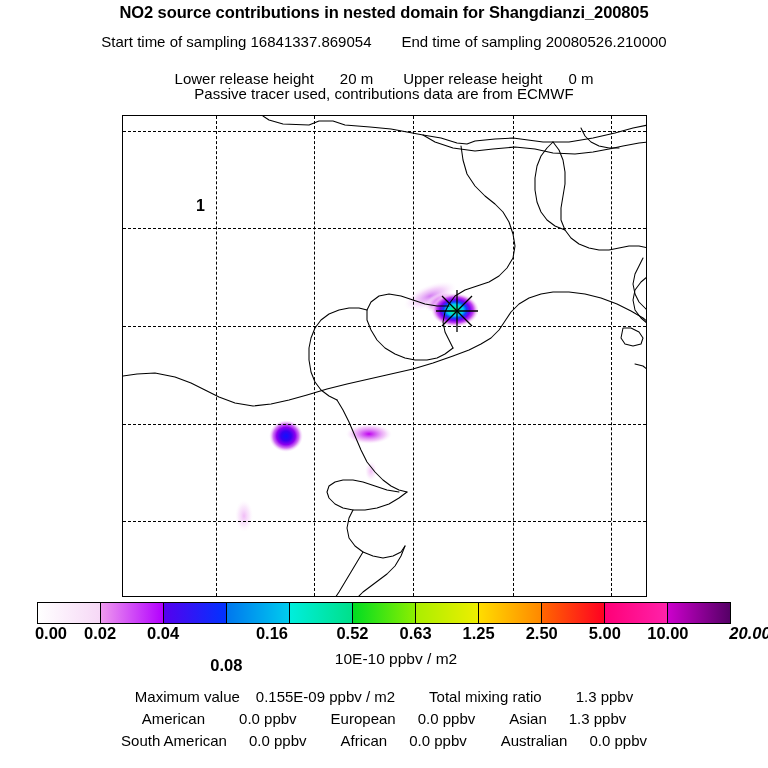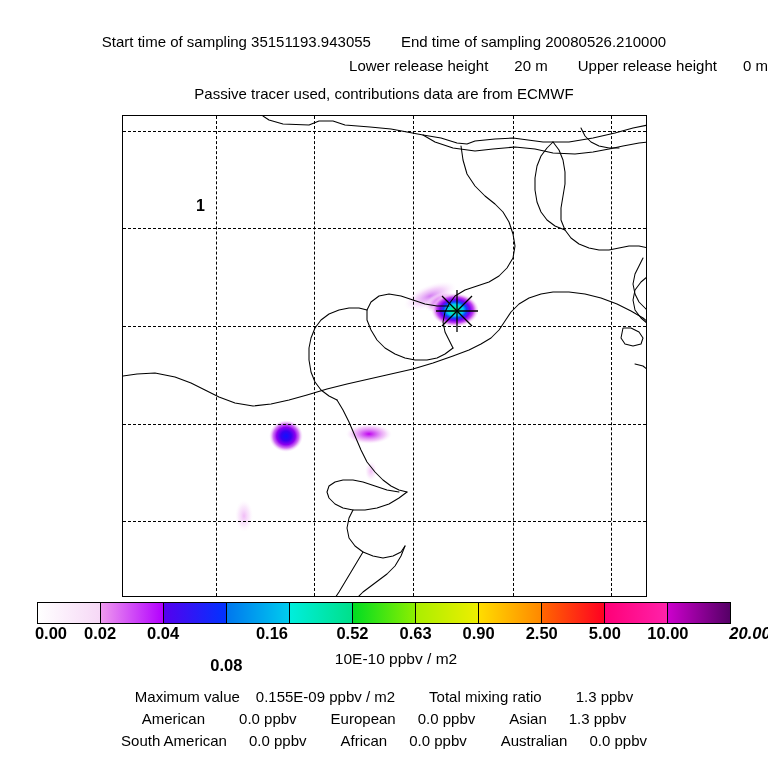--- a/index.html
+++ b/index.html
@@ -3,21 +3,21 @@
 <meta charset="utf-8">
 <style>
   html,body{margin:0;padding:0;background:#ffffff;}
   body{width:768px;height:768px;overflow:hidden;
        font-family:"Liberation Sans", sans-serif;color:#000;}
   #root{position:relative;width:768px;height:768px;}
 
   .hdr{position:absolute;left:0;width:768px;text-align:center;white-space:pre;}
   #title{top:3px;font-size:16.5px;font-weight:bold;letter-spacing:-0.1px;}
   #line-times{top:33px;font-size:15px;}
-  #line-heights{top:57px;font-size:15px;text-align:right;}
+  #line-heights{top:70px;font-size:15px;}
   #line-tracer{top:85px;font-size:15px;}
   .gapS{display:inline-block;width:26px;}
   .gapM{display:inline-block;width:30px;}
 
   
   #map-panel{position:absolute;left:122px;top:115px;width:525px;height:482px;
              border:1.6px solid #000;box-sizing:border-box;background:#fff;
              overflow:hidden;}
   #map-inner{position:absolute;inset:0;}
   .gl{position:absolute;}
@@ -48,22 +48,23 @@
   .srow{width:768px;text-align:center;white-space:pre;font-size:15px;line-height:22px;}
   .sp1{display:inline-block;width:34px;}
   .sp2{display:inline-block;width:22px;}
   .sp3{display:inline-block;width:16px;}
 </style>
 </head>
 <body>
 
 <div id="root">
 
-
-  <div class="hdr" id="line-times"><span>Start time of sampling</span> <span>35151193.943055</span><span class="gapM"></span><span>End time of sampling</span> <span>20080526.210000</span></div>
+  <div class="hdr" id="title">NO2 source contributions in nested domain for Shangdianzi_200805</div>
+
+  <div class="hdr" id="line-times"><span>Start time of sampling</span> <span>16841337.869054</span><span class="gapM"></span><span>End time of sampling</span> <span>20080526.210000</span></div>
 
   <div class="hdr" id="line-heights"><span>Lower release height</span><span class="gapS"></span><span>20 m</span><span class="gapM"></span><span>Upper release height</span><span class="gapS"></span><span>0 m</span></div>
 
   <div class="hdr" id="line-tracer">Passive tracer used, contributions data are from ECMWF</div>
 
   <div id="map-panel">
     <div id="map-inner">
 
       <svg id="plumes" width="525" height="482" viewBox="0 0 525 482">
         <defs>
@@ -201,21 +202,21 @@
   </div>
 
   <div id="cbar-ticks">
       <div class="ctick" style="left: 51px;">0.00</div>
       <div class="ctick" style="left: 100.091px;">0.02</div>
       <div class="ctick" style="left: 163.182px;">0.04</div>
       <div class="ctick" style="left: 226.273px; margin-top: 32px;">0.08</div>
       <div class="ctick" style="left: 272px;">0.16</div>
       <div class="ctick" style="left: 352.455px;">0.52</div>
       <div class="ctick" style="left: 415.545px;">0.63</div>
-      <div class="ctick" style="left: 478.636px;">0.90</div>
+      <div class="ctick" style="left: 478.636px;">1.25</div>
       <div class="ctick" style="left: 541.727px;">2.50</div>
       <div class="ctick" style="left: 604.818px;">5.00</div>
       <div class="ctick" style="left: 667.909px;">10.00</div>
       <div class="ctick" style="left: 750px; font-style: italic;">20.00</div>
     </div>
 
   <div id="cbar-unit">10E-10 ppbv / m2</div>
 
   <div id="stats">
 

